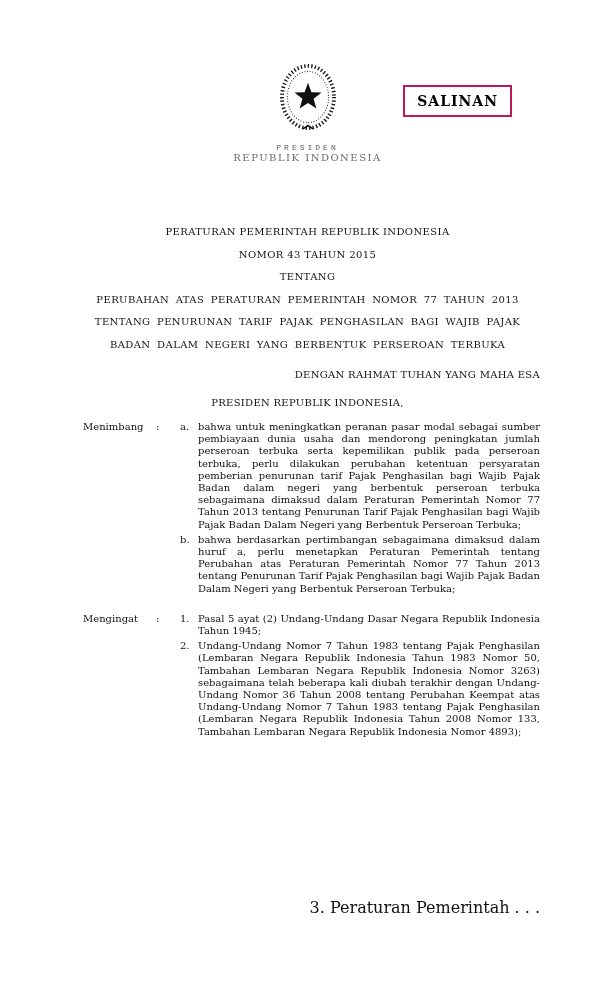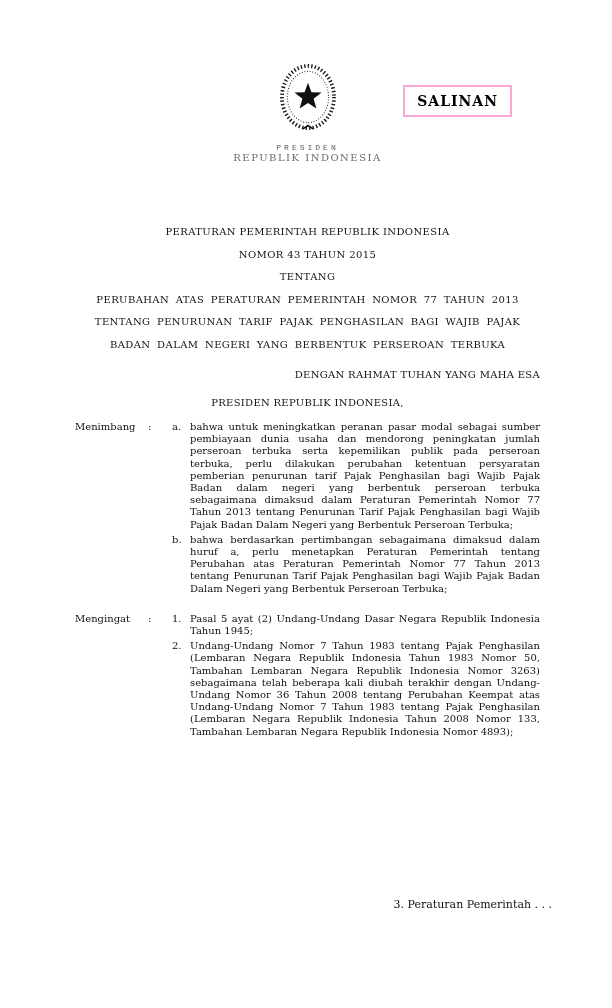--- a/index.html
+++ b/index.html
@@ -16,21 +16,21 @@
     color: #1a1a1a;
     overflow: hidden;
     box-sizing: border-box;
     padding: 55px 72px 0 75px;
   }
   
   .salinan-box {
     position: absolute;
     top: 85px;
     right: 100px;
-    border: 2px solid #f9a8d4;
+    border: 2px solid #be185d;
     padding: 4px 12px 5px 12px;
     background: #fff;
   }
   .salinan-box span {
     font-size: 14px;
     font-weight: bold;
     letter-spacing: 1px;
     color: #000;
   }
   .emblem-wrap {
@@ -80,20 +80,21 @@
     letter-spacing: 0.3px;
     line-height: 12px;
     color: #111;
   }
   
   .doc-body {
     margin-top: 12px;
     font-size: 10px;
     line-height: 12.2px;
     color: #111;
+    margin-left: 8px;
   }
   .body-row {
     display: grid;
     grid-template-columns: 73px 24px 18px 1fr;
   }
   .body-row + .body-row {
     margin-top: 3px;
   }
   .section-gap {
     margin-top: 18px !important;
@@ -101,22 +102,22 @@
   .col-label { text-align: left; }
   .col-colon { text-align: left; }
   .col-marker { text-align: left; }
   .col-text {
     text-align: justify;
   }
   
   .catchword {
     position: absolute;
     top: 898px;
-    right: 60px;
-    font-size: 11px;
+    right: 72px;
+    font-size: 16px;
     color: #111;
   }
 </style>
 </head>
 <body>
 
 <div class="page">
 
   <div class="salinan-box">
     <span>SALINAN</span>

